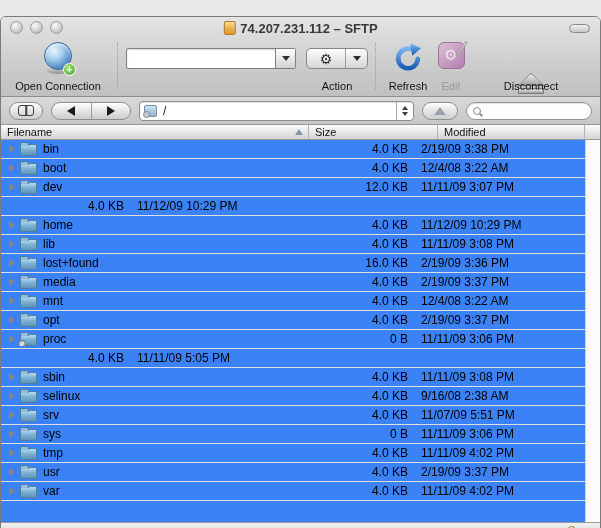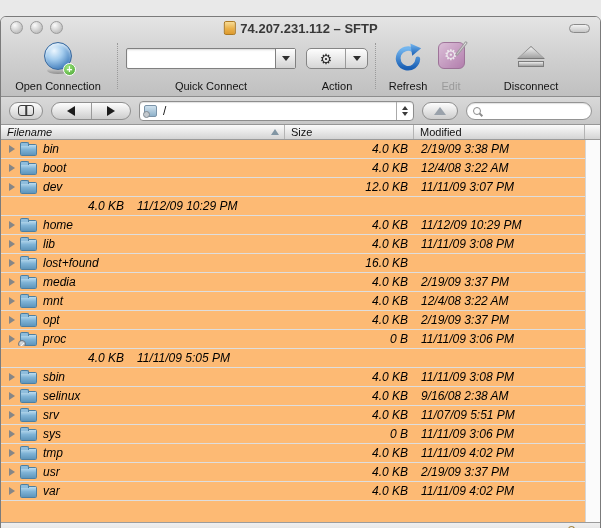--- a/index.html
+++ b/index.html
@@ -75,27 +75,27 @@
   .stp-dn{width:0;height:0;border-top:4px solid #3a3a3a;border-left:3.5px solid transparent;border-right:3.5px solid transparent;}
   .upbtn{width:36px;}
   .tri-up-dis{width:0;height:0;border-bottom:8px solid #9aa2ab;border-left:6px solid transparent;border-right:6px solid transparent;}
   .search{width:126px;height:18px;border:1px solid #949494;border-radius:9px;background:#fff;display:flex;align-items:center;padding:0 6px;box-shadow:inset 0 1px 1px rgba(0,0,0,.12);}
   .mag{width:8px;height:8px;border:1.5px solid #8b8b8b;border-radius:50%;position:relative;flex:0 0 auto;}
   .mag::after{content:"";position:absolute;width:1.5px;height:4px;background:#8b8b8b;right:-1px;bottom:-3px;transform:rotate(-45deg);}
   .search input{flex:1;border:none;outline:none;background:transparent;font-size:11px;padding:0 3px;min-width:0;font-family:"Liberation Sans",sans-serif;}
   
   .thead{height:15px;flex:0 0 15px;display:flex;background:linear-gradient(#fbfbfb,#d4d4d4);border-bottom:1px solid #9a9a9a;font-size:11px;color:#111;}
   .hcell{display:flex;align-items:center;padding-left:6px;border-right:1px solid #b4b4b4;overflow:hidden;white-space:nowrap;}
-  .hc-name{width:284px;font-style:italic;}
+  .hc-name{width:308px;}
   .hc-size{width:129px;}
   .hc-mod{flex:1;border-right:none;align-items:center;}
   .hc-scroll{width:16px;border-left:1px solid #b4b4b4;border-right:none;padding:0;}
   .sortasc{width:0;height:0;border-bottom:6px solid #8296a4;border-left:4.5px solid transparent;border-right:4.5px solid transparent;margin-left:auto;margin-right:5px;}
   
-  .listwrap{position:relative;flex:1;background:#fdba74;overflow:hidden;font-style:italic;}
+  .listwrap{position:relative;flex:1;background:#3b82f6;overflow:hidden;}
   .rows{position:absolute;left:0;top:0;width:585px;}
   .row{display:flex;align-items:center;height:19px;border-bottom:1px solid #dedede;font-size:12px;color:#000;}
   .c-name{width:284px;display:flex;align-items:center;padding-left:5px;overflow:hidden;}
   .c-size{width:129px;text-align:right;padding-right:6px;white-space:nowrap;}
   .c-mod{flex:1;padding-left:7px;white-space:nowrap;}
   .disc{width:0;height:0;border-left:6px solid #868686;border-top:4px solid transparent;border-bottom:4px solid transparent;margin:0 5px 0 3px;flex:0 0 auto;}
   .folder{position:relative;width:17px;height:12px;margin-top:1px;border-radius:1.5px;border:1px solid #4d7fa2;
     background:linear-gradient(#bcdcef,#7fb3d6 45%,#5e95bb);flex:0 0 auto;}
   .folder::before{content:"";position:absolute;left:-1px;top:-3px;width:7px;height:3px;border:1px solid #4d7fa2;border-bottom:none;border-radius:2px 2px 0 0;background:#8fbddc;}
   .fbadge{display:none;position:absolute;left:-3px;bottom:-3px;width:8px;height:8px;border-radius:50%;background:radial-gradient(circle at 35% 30%,#d9dde0,#9aa0a6);border:1px solid #71767b;}
@@ -141,21 +141,20 @@
 
       <div class="tsep" style="left:116px;"></div>
 
       <div class="titem" style="left:125px;width:170px;">
         <div class="combo">
           <input type="text" value="" style="">
           <div class="drop">
             <span class="tri-down"></span>
           </div>
         </div>
-        <div class="tlabel">Quick Connect</div>
       </div>
 
       <div class="titem" style="left:303px;width:66px;">
         <div class="actionbtn">
           <div class="seg1">
             <span class="gear">⚙</span>
           </div>
           <div class="seg2">
             <span class="tri-down"></span>
           </div>
@@ -182,21 +181,21 @@
       </div>
 
       <div class="titem" style="left:428px;width:44px;">
         <div class="editicon">
           <span class="gear">⚙</span>
           <span class="pencil"></span>
         </div>
         <div class="tlabel dim">Edit</div>
       </div>
 
-      <div class="titem" style="left:492px;width:76px;">
+      <div class="titem" style="left:492px;width:76px;justify-content:flex-end;">
         <div class="ejectwrap">
           <div class="eject-tri"></div>
           <div class="eject-bar"></div>
         </div>
         <div class="tlabel">Disconnect</div>
       </div>
     </div>
   </div>
 
   <div class="pathbar">
@@ -311,20 +310,21 @@
 
   <div class="row">
     <div class="c-name">
       <span class="disc"></span>
       <span class="folder">
         
       </span>
       <span class="fname">lost+found</span>
     </div>
     <div class="c-size">16.0 KB</div>
+    <div class="c-mod">2/19/09 3:36 PM</div>
   </div>
 
   <div class="row">
     <div class="c-name">
       <span class="disc"></span>
       <span class="folder">
         
       </span>
       <span class="fname">media</span>
     </div>

